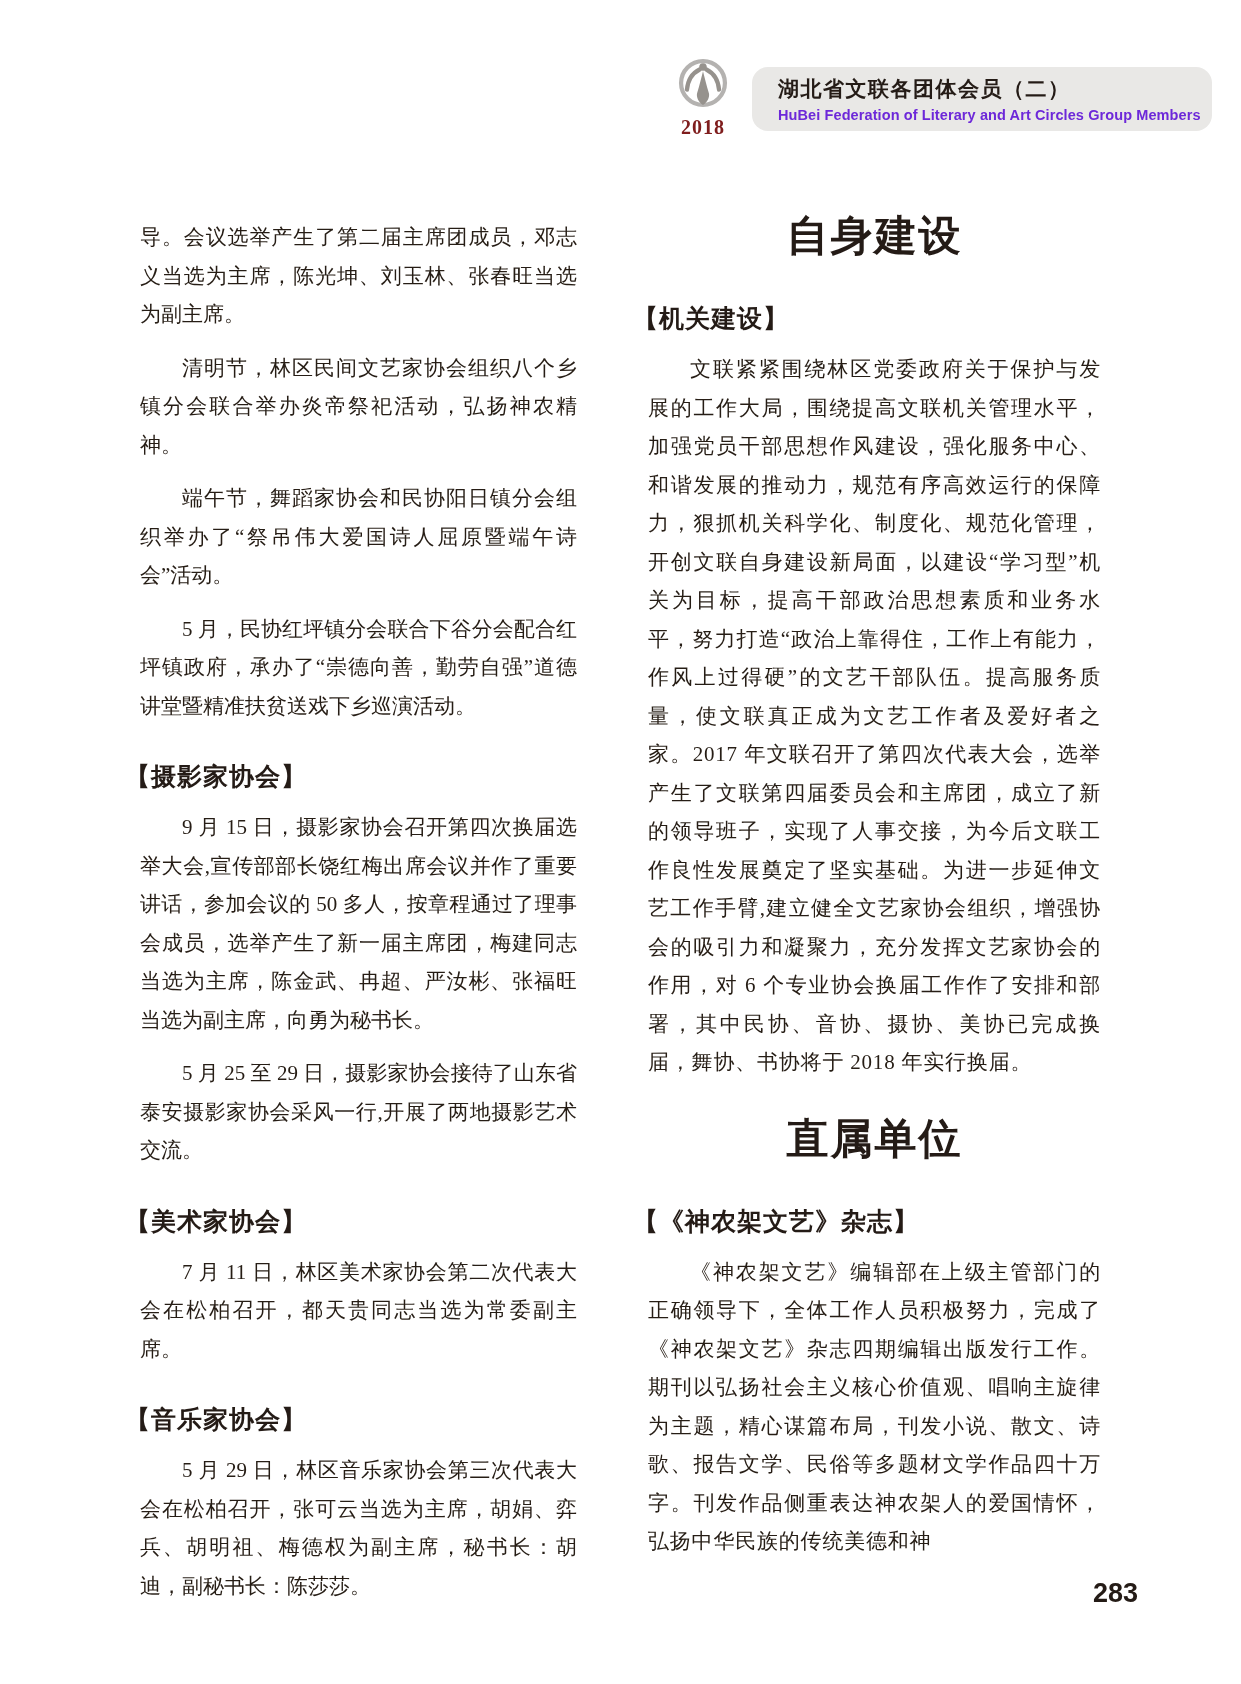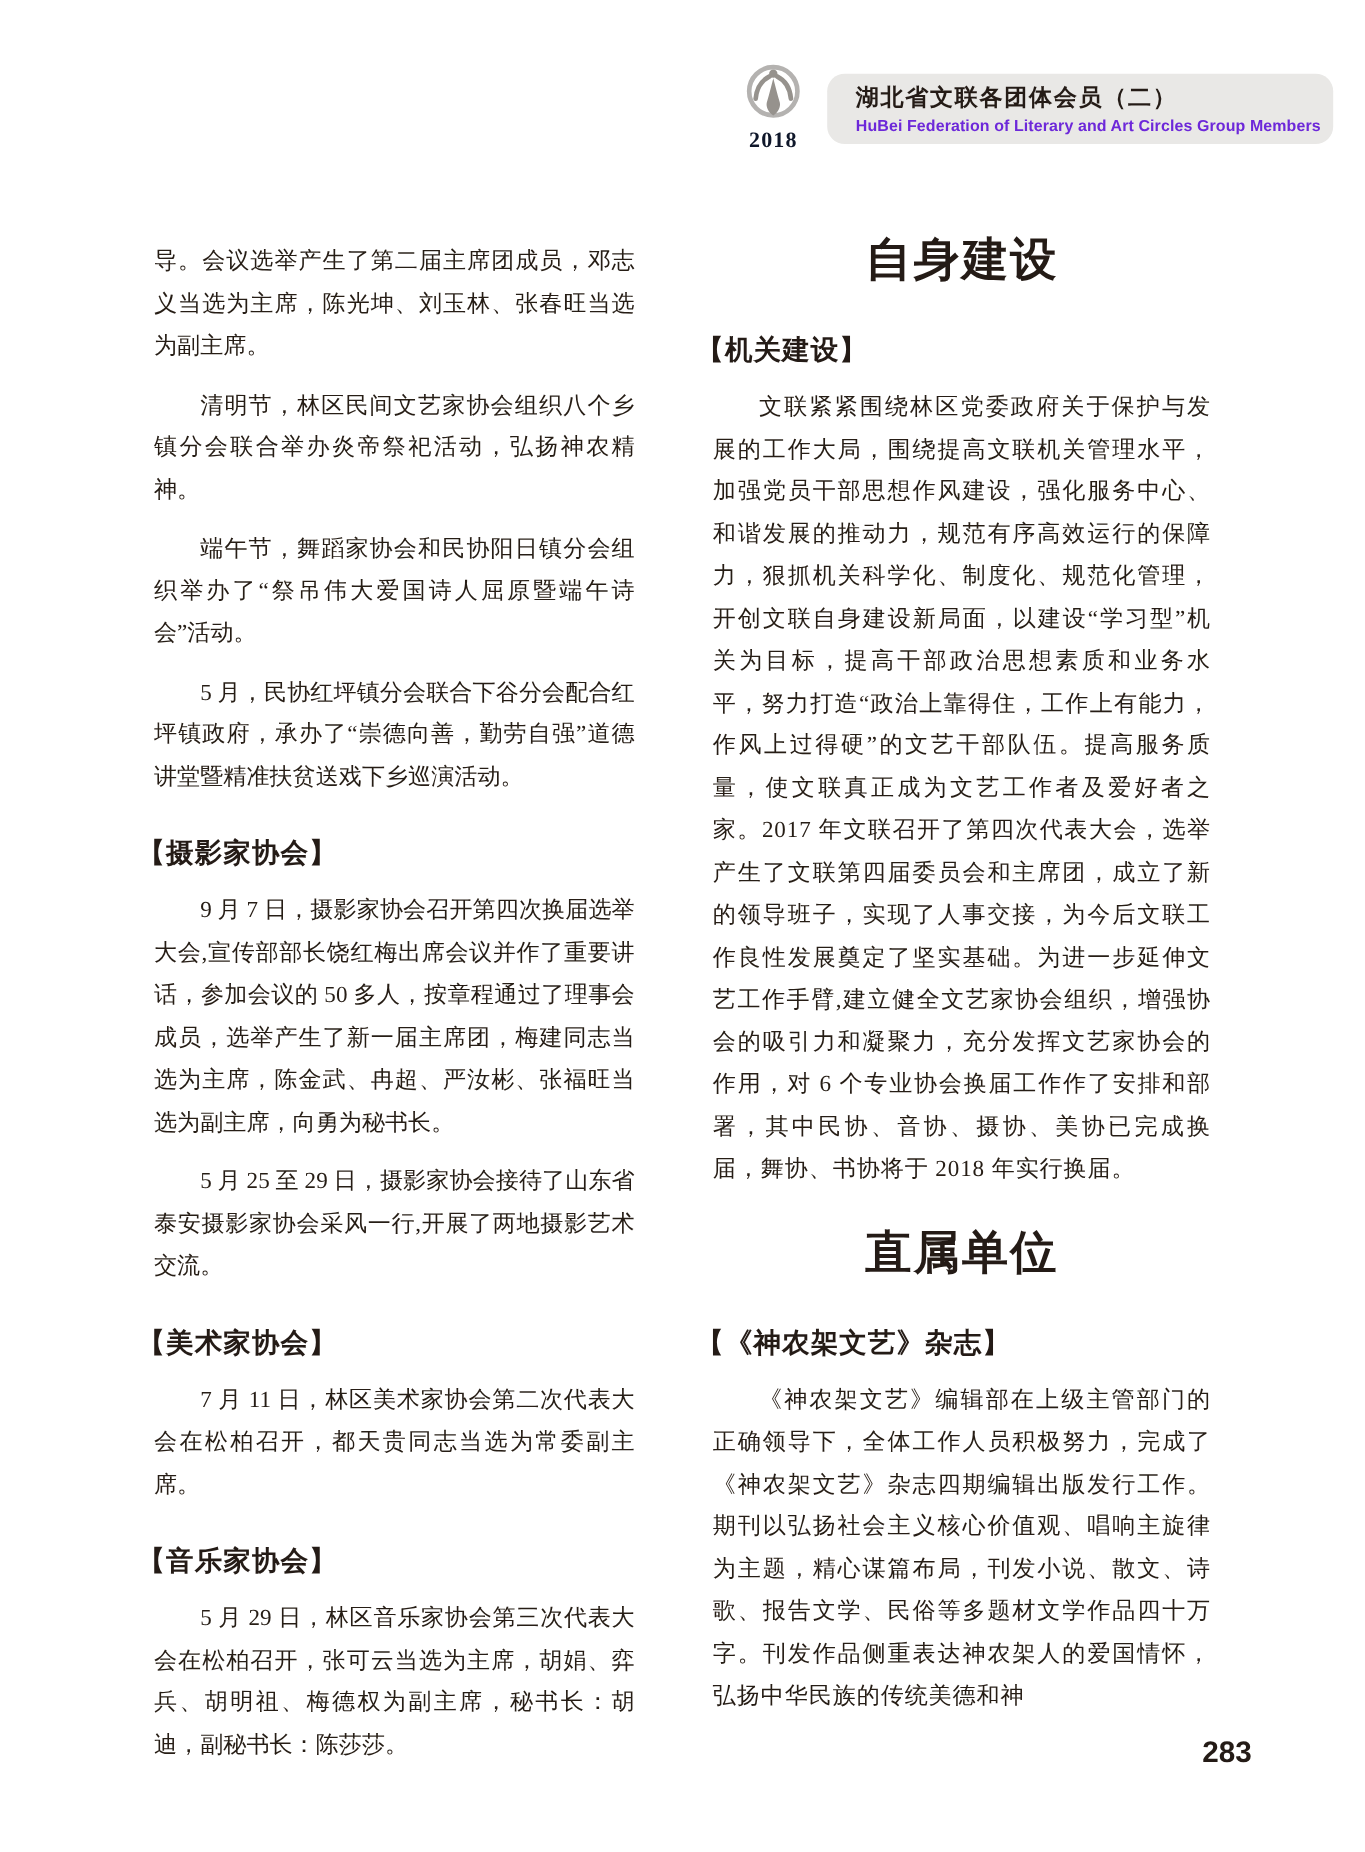--- a/index.html
+++ b/index.html
@@ -3,21 +3,21 @@
 <meta charset="utf-8">
 <title>283</title>
 <style>
   html,body{margin:0;padding:0;background:#9a9a9a;}
   .page{position:relative;width:1241px;height:1684px;margin:0 auto;background:#ffffff;
         color:#261d15;overflow:hidden;}
 
   
   .logo-block{position:absolute;left:672px;top:56px;width:62px;text-align:center;}
   .logo-year{margin-top:1px;font:bold 20px/24px "Liberation Serif","DejaVu Serif",serif;
-             letter-spacing:1px;color:#0f172a;}
+             letter-spacing:1px;color:#7f1d1d;}
   .title-box{position:absolute;left:752px;top:67px;width:460px;height:64px;
              background:#e9e8e6;border-radius:16px;box-sizing:border-box;
              padding:9px 10px 0 26px;}
   .title-zh{font:bold 21px/26px "Liberation Sans","DejaVu Sans",sans-serif;
             letter-spacing:1.5px;color:#241b16;white-space:nowrap;}
   .title-en{margin-top:3px;font:bold 14.5px/20px "Liberation Sans","DejaVu Sans",sans-serif;
             letter-spacing:0.1px;color:#6d28d9;white-space:nowrap;}
 
   
   .col{position:absolute;text-align:justify;text-justify:inter-ideograph;}
@@ -62,21 +62,21 @@
     <div class="title-en">HuBei Federation of Literary and Art Circles Group Members</div>
   </div>
 
   <div class="col col-left">
     <p class="body-text">导。会议选举产生了第二届主席团成员，邓志义当选为主席，陈光坤、刘玉林、张春旺当选为副主席。</p>
     <p class="body-text indent">清明节，林区民间文艺家协会组织八个乡镇分会联合举办炎帝祭祀活动，弘扬神农精神。</p>
     <p class="body-text indent">端午节，舞蹈家协会和民协阳日镇分会组织举办了“祭吊伟大爱国诗人屈原暨端午诗会”活动。</p>
     <p class="body-text indent">5 月，民协红坪镇分会联合下谷分会配合红坪镇政府，承办了“崇德向善，勤劳自强”道德讲堂暨精准扶贫送戏下乡巡演活动。</p>
 
     <h3 class="section-heading">【摄影家协会】</h3>
-    <p class="body-text indent">9 月 7 日，摄影家协会召开第四次换届选举大会,宣传部部长饶红梅出席会议并作了重要讲话，参加会议的 50 多人，按章程通过了理事会成员，选举产生了新一届主席团，梅建同志当选为主席，陈金武、冉超、严汝彬、张福旺当选为副主席，向勇为秘书长。</p>
+    <p class="body-text indent">9 月 15 日，摄影家协会召开第四次换届选举大会,宣传部部长饶红梅出席会议并作了重要讲话，参加会议的 50 多人，按章程通过了理事会成员，选举产生了新一届主席团，梅建同志当选为主席，陈金武、冉超、严汝彬、张福旺当选为副主席，向勇为秘书长。</p>
     <p class="body-text indent">5 月 25 至 29 日，摄影家协会接待了山东省泰安摄影家协会采风一行,开展了两地摄影艺术交流。</p>
 
     <h3 class="section-heading">【美术家协会】</h3>
     <p class="body-text indent">7 月 11 日，林区美术家协会第二次代表大会在松柏召开，都天贵同志当选为常委副主席。</p>
 
     <h3 class="section-heading">【音乐家协会】</h3>
     <p class="body-text indent">5 月 29 日，林区音乐家协会第三次代表大会在松柏召开，张可云当选为主席，胡娟、弈兵、胡明祖、梅德权为副主席，秘书长：胡迪，副秘书长：陈莎莎。</p>
   </div>
 
   <div class="col col-right">

